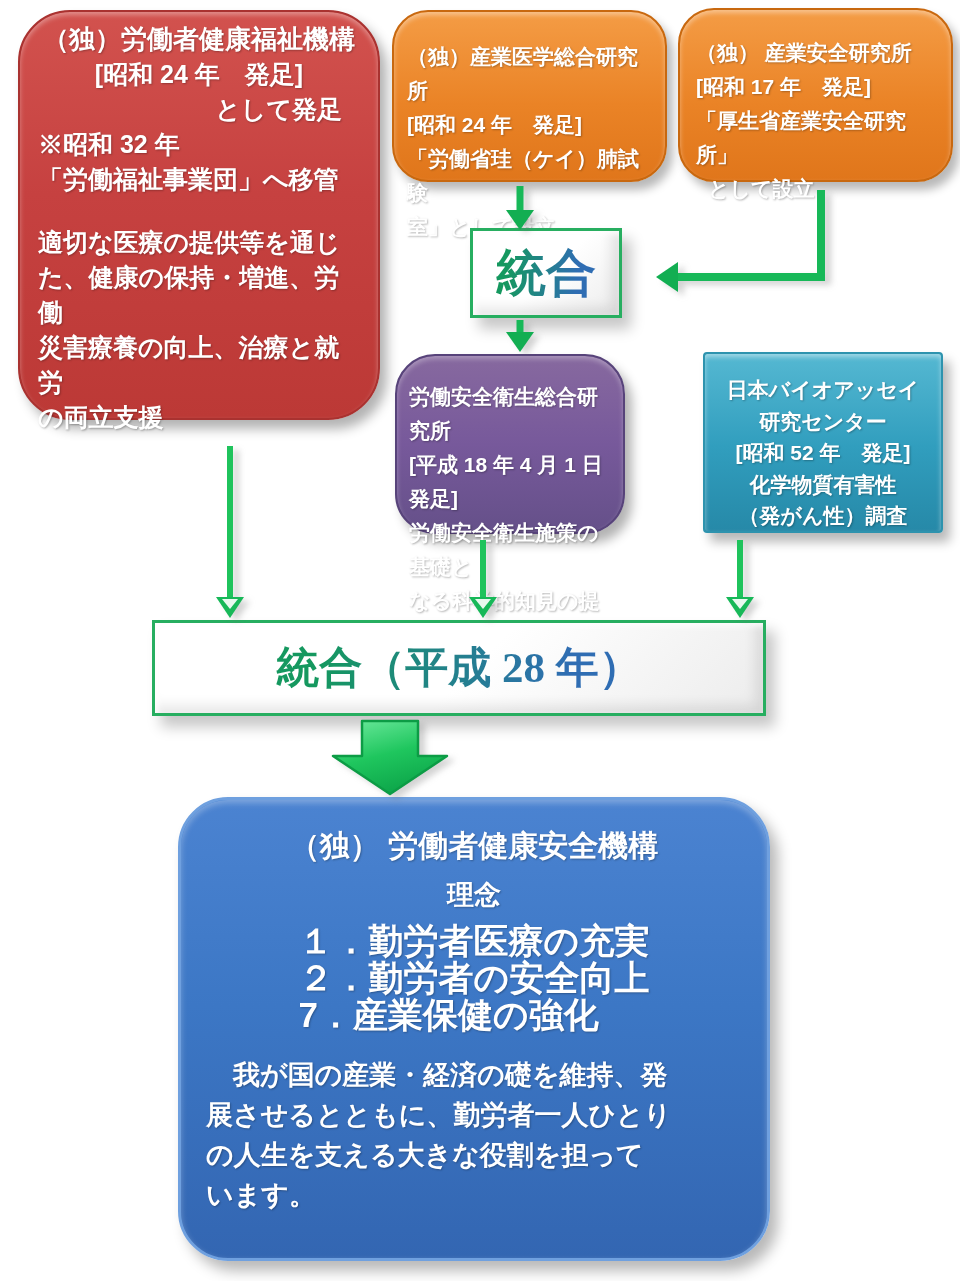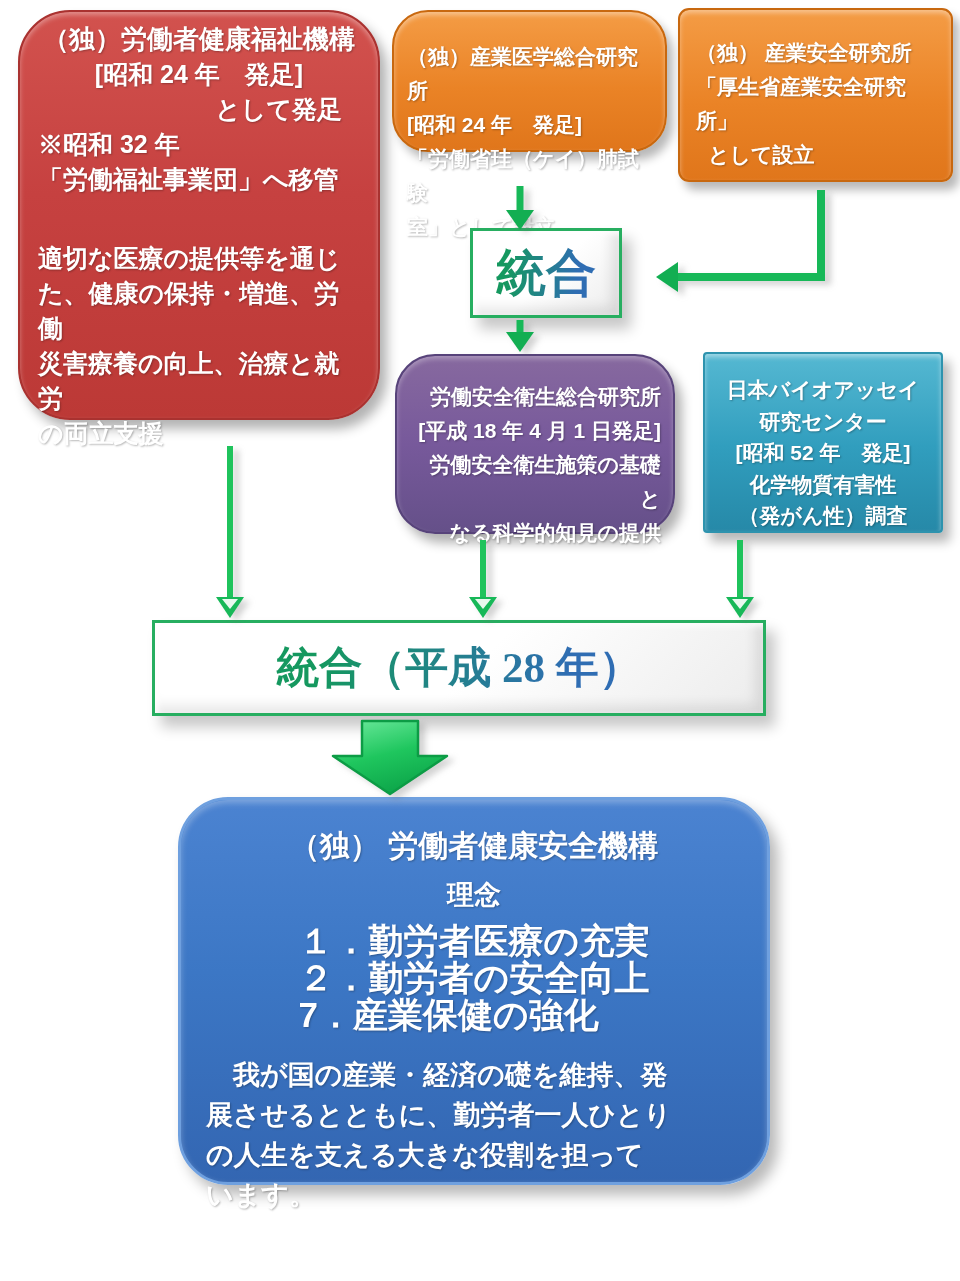--- a/index.html
+++ b/index.html
@@ -16,30 +16,30 @@
     left:18px; top:10px; width:362px; height:410px; border-radius:52px;
     background:linear-gradient(180deg,#D2524E 0%,#C64140 45%,#BC3936 100%);
     border:2px solid #A93230;
     box-shadow:7px 9px 12px rgba(0,0,0,.30), inset 0 3px 5px rgba(255,255,255,.35);
     padding:10px 16px 0; font-size:25px; line-height:35px;
   }
   .fk-title   { text-align:center; font-size:26px; }
   .fk-center  { text-align:center; }
   .fk-right   { text-align:right; padding-right:20px; }
   .fk-left    { text-align:left; padding-left:2px; }
-  .fk-mission { margin-top:44px; padding-left:2px; white-space:pre-line; }
+  .fk-mission { margin-top:28px; padding-left:2px; white-space:pre-line; }
   
   .orange {
     background:linear-gradient(180deg,#F49C45 0%,#EA8326 55%,#E0761B 100%);
     border:2px solid #C8680F; border-radius:36px;
     box-shadow:6px 8px 10px rgba(0,0,0,.28), inset 0 3px 5px rgba(255,255,255,.40);
     font-size:21px; line-height:34px;
   }
-  #igaku-box { left:392px; top:10px; width:275px; height:142px; padding:28px 9px 0 13px; }
-  #anzen-box { left:678px; top:8px;  width:275px; height:174px; padding:26px 15px 0 16px;border-radius:11px; }
+  #igaku-box { left:392px; top:10px; width:275px; height:172px; padding:28px 9px 0 13px; }
+  #anzen-box { left:678px; top:8px;  width:275px; height:174px; padding:26px 15px 0 16px; }
   .pre { white-space:pre-line; }
   .indent-sm { padding-left:12px; }
   
   .white-bevel {
     position:absolute; box-sizing:border-box;
     background:linear-gradient(135deg,#ffffff 52%,#ececec 100%);
     border:3px solid #27AE60;
     box-shadow:9px 11px 13px rgba(0,0,0,.22), inset 3px 3px 7px rgba(255,255,255,.95), inset -7px -7px 13px rgba(0,0,0,.10);
     display:flex; align-items:center; justify-content:center;
   }
@@ -51,37 +51,37 @@
   @supports ((-webkit-background-clip:text) or (background-clip:text)) {
     .merge-label {
       background:linear-gradient(95deg,#15985F 12%,#2F6DB3 80%);
       -webkit-background-clip:text; background-clip:text; color:transparent;
     }
   }
   #tougou-box .merge-label { font-size:50px; }
   #tougou-h28-box .merge-label { font-size:43px; }
   
   #rouken-box {
-    left:395px; top:354px; width:280px; height:180px; border-radius:40px;
+    left:395px; top:354px; width:230px; height:180px; border-radius:40px;
     background:linear-gradient(180deg,#87699F 0%,#77599B 50%,#655089 100%);
     border:2px solid #57437A;
     box-shadow:7px 9px 11px rgba(0,0,0,.30), inset 0 3px 5px rgba(255,255,255,.30);
-    padding:24px 12px 0; text-align:right; font-size:21px; line-height:34px;
+    padding:24px 12px 0; text-align:left; font-size:21px; line-height:34px;
   }
   
   #bioassay-box {
     left:703px; top:352px; width:240px; height:181px; border-radius:4px;
     background:linear-gradient(180deg,#55B8D2 0%,#319EBE 52%,#2689A8 100%);
     border:2px solid #2E93AE;
     box-shadow:7px 9px 11px rgba(0,0,0,.28), inset 0 3px 5px rgba(255,255,255,.45);
     padding:20px 8px 0; text-align:center; font-size:21px; line-height:31.5px;
   }
   
   #kiko-box {
-    left:178px; top:797px; width:592px; height:388px; border-radius:50px;
+    left:178px; top:797px; width:592px; height:464px; border-radius:50px;
     background:linear-gradient(180deg,#4B83D1 0%,#3C77C5 45%,#3366B2 100%);
     border:3px solid #6FA0DF;
     box-shadow:8px 10px 14px rgba(0,0,0,.28), inset 0 3px 6px rgba(255,255,255,.30);
     padding:26px 25px 0; text-align:center;
   }
   .kk-title  { font-size:30px; line-height:40px; }
   .kk-rinen  { font-size:27px; line-height:38px; margin-top:10px; }
   .kk-list   { display:table; margin:8px auto 8px; text-align:left; font-size:35px; line-height:37px; }
   .kk-mission{ margin-top:22px; text-align:left; font-size:27px; line-height:40px; white-space:pre-line; }
   
@@ -110,20 +110,21 @@
 
   <div class="box orange" id="igaku-box">
     <div>（独）産業医学総合研究所</div>
     <div>[昭和 24 年　発足]</div>
     <div class="pre">「労働省珪（ケイ）肺試験
 室」として設立</div>
   </div>
 
   <div class="box orange" id="anzen-box">
     <div>（独） 産業安全研究所</div>
+    <div>[昭和 17 年　発足]</div>
     <div>「厚生省産業安全研究所」</div>
     <div class="indent-sm">として設立</div>
   </div>
 
   <div class="white-bevel" id="tougou-box">
     <span class="merge-label">統合</span>
   </div>
 
   <div class="box" id="rouken-box">
     <div>労働安全衛生総合研究所</div>

